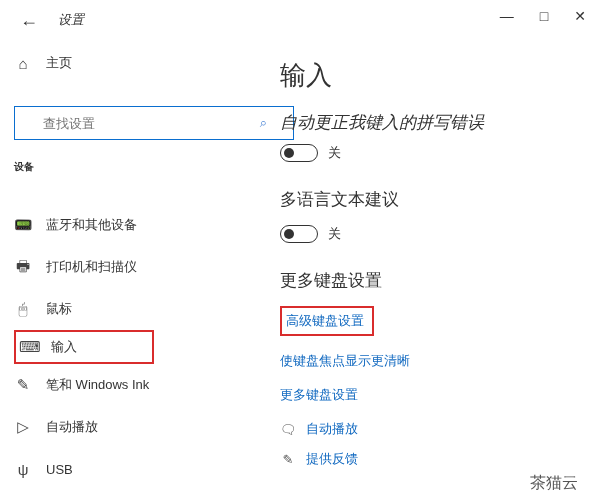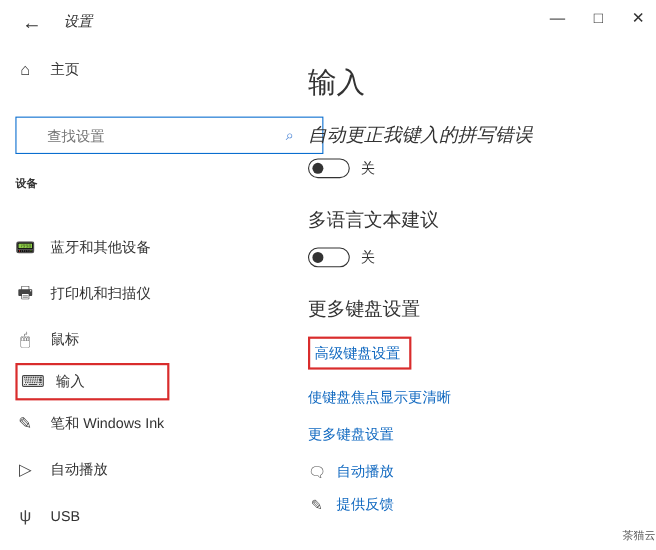--- a/index.html
+++ b/index.html
@@ -153,22 +153,22 @@
       gap: 10px;
       color: #1169c0;
       font-size: 13px;
       margin-bottom: 12px;
       cursor: pointer;
     }
     .footer-row .icon { color: #555; width: 16px; text-align: center; }
     .watermark {
       position: absolute;
       bottom: 6px;
-      right: 0;
-      font-size: 10px;
+      right: 18px;
+      font-size: 16px;
       color: #555;
     }
   </style>
 </head>
 <body>
 
 <div class="topbar">
   <span class="back-arrow">←</span>
   <span class="window-title">设置</span>
 </div>

